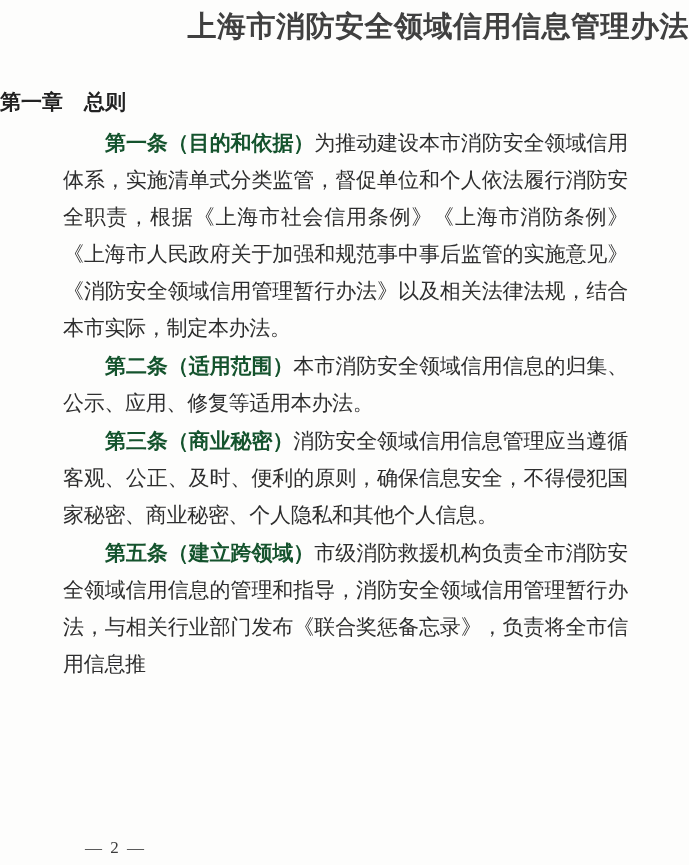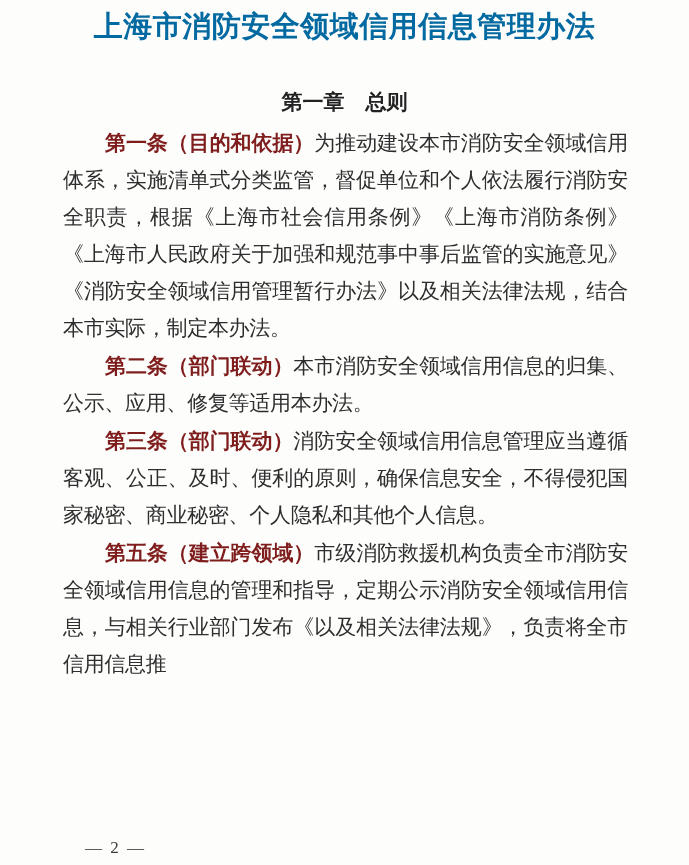--- a/index.html
+++ b/index.html
@@ -14,30 +14,29 @@
     margin: 0;
     background: #fdfdfc;
     overflow: hidden;
     font-family: "Liberation Serif", "DejaVu Serif", serif;
     color: #2e2e2e;
     box-sizing: border-box;
   }
   .doc-title {
     margin: 0;
     padding-top: 8px;
-    text-align: center;
+    text-align: right;
     font-size: 29px;
     line-height: 36px;
     font-weight: 700;
-    color: #0369a1;
+    color: #404040;
     letter-spacing: 0.5px;
   }
   .chapter-heading {
     margin: 45px 0 0 0;
-    text-align: center;
     font-size: 21px;
     line-height: 26px;
     font-weight: 700;
     font-family: "Liberation Sans", "DejaVu Sans", sans-serif;
     color: #222222;
   }
   .doc-body {
     margin: 9px 61px 0 63px;
     width: 565px;
     font-size: 21px;
@@ -47,21 +46,21 @@
     color: #2e2e2e;
   }
   .article {
     margin: 0;
     padding: 0;
     text-indent: 2em;
   }
   .article .lead {
     font-weight: 700;
     font-family: "Liberation Sans", "DejaVu Sans", sans-serif;
-    color: #7f1d1d;
+    color: #14532d;
   }
   .page-number {
     position: absolute;
     left: 85px;
     top: 838px;
     font-size: 17px;
     line-height: 20px;
     letter-spacing: 2px;
     color: #3d3d3d;
     font-family: "Liberation Serif", "DejaVu Serif", serif;
@@ -73,24 +72,24 @@
 <div class="page">
 
   <h1 class="doc-title">上海市消防安全领域信用信息管理办法</h1>
 
   <h2 class="chapter-heading">第一章　总则</h2>
 
   <div class="doc-body">
 
     <p class="article"><span class="lead">第一条（目的和依据）</span><span>为推动建设本市消防安全领域信用体系，实施清单式分类监管，督促单位和个人依法履行消防安全职责，根据《上海市社会信用条例》《上海市消防条例》《上海市人民政府关于加强和规范事中事后监管的实施意见》《消防安全领域信用管理暂行办法》以及相关法律法规，结合本市实际，制定本办法。</span></p>
 
-    <p class="article"><span class="lead">第二条（部门联动）</span><span>本市消防安全领域信用信息的归集、公示、应用、修复等适用本办法。</span></p>
+    <p class="article"><span class="lead">第二条（适用范围）</span><span>本市消防安全领域信用信息的归集、公示、应用、修复等适用本办法。</span></p>
 
-    <p class="article"><span class="lead">第三条（部门联动）</span><span>消防安全领域信用信息管理应当遵循客观、公正、及时、便利的原则，确保信息安全，不得侵犯国家秘密、商业秘密、个人隐私和其他个人信息。</span></p>
+    <p class="article"><span class="lead">第三条（商业秘密）</span><span>消防安全领域信用信息管理应当遵循客观、公正、及时、便利的原则，确保信息安全，不得侵犯国家秘密、商业秘密、个人隐私和其他个人信息。</span></p>
 
 
-    <p class="article"><span class="lead">第五条（建立跨领域）</span><span>市级消防救援机构负责全市消防安全领域信用信息的管理和指导，定期公示消防安全领域信用信息，与相关行业部门发布《以及相关法律法规》，负责将全市信用信息推</span></p>
+    <p class="article"><span class="lead">第五条（建立跨领域）</span><span>市级消防救援机构负责全市消防安全领域信用信息的管理和指导，消防安全领域信用管理暂行办法，与相关行业部门发布《联合奖惩备忘录》，负责将全市信用信息推</span></p>
 
   </div>
 
   <div class="page-number">— 2 —</div>
 
 </div>
 
 </body></html>

